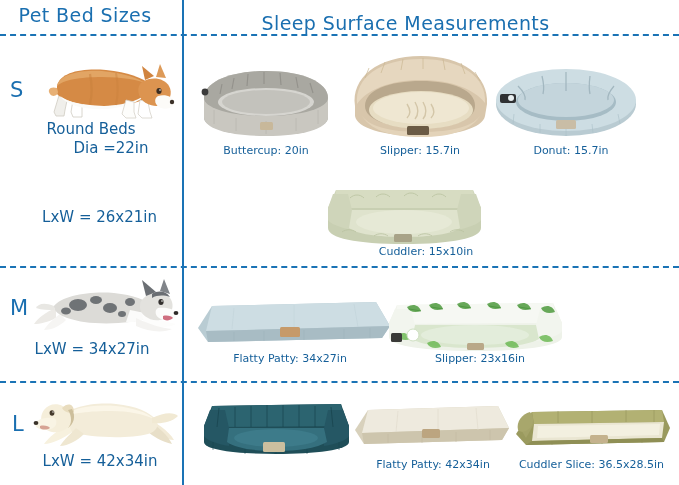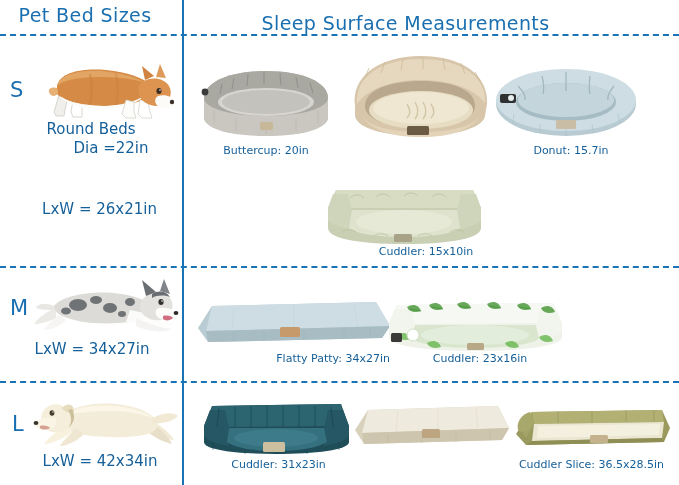--- a/index.html
+++ b/index.html
@@ -117,21 +117,21 @@
 
       <path d="M27 28 C20 26 17 30 20 34 C23 38 28 35 28 32 Z" fill="#e7b075"></path>
 
       <path d="M60 14 C62 24 62 36 60 44" stroke="#c87f3c" stroke-width="2.2" fill="none" opacity=".5"></path>
       <path d="M86 13 C88 23 88 36 86 45" stroke="#c87f3c" stroke-width="2" fill="none" opacity=".4"></path>
     </svg>
   </div>
 
   <div class="dimtext" style="left:0; top:120px; width:182px;">Round Beds</div>
   <div class="dimtext" style="left:0; top:139px; width:182px;padding-left:20px;">Dia =22in</div>
-  <div class="dimtext" style="left:0; top:200px; width:199px;">LxW = 26x21in</div>
+  <div class="dimtext" style="left:0; top:208px; width:199px;">LxW = 26x21in</div>
 
   <div class="fig" style="left:196px; top:58px;">
     <svg width="140" height="80" viewBox="0 0 140 80">
       <ellipse cx="70" cy="60" rx="62" ry="17" fill="#b9b7b0"></ellipse>
       <path d="M8 40 C8 24 34 13 70 13 C106 13 132 24 132 40 L132 59
                C132 71 106 78 70 78 C34 78 8 71 8 59 Z" fill="#c9c7c0"></path>
       <path d="M8 40 C8 24 34 13 70 13 C106 13 132 24 132 40
                C132 50 106 58 70 58 C34 58 8 50 8 40 Z" fill="#a9a8a1"></path>
       <ellipse cx="70" cy="44" rx="48" ry="14" fill="#d6d5d0"></ellipse>
       <ellipse cx="70" cy="44" rx="44" ry="12" fill="#c3c2bc"></ellipse>
@@ -189,20 +189,21 @@
           <path d="M40 12 L36 23"></path>
           <path d="M58 9 L56 20"></path>
         <path d="M78 8 L78 19"></path>
           <path d="M98 9 L100 20"></path>
           <path d="M116 13 L120 24"></path>
         <path d="M130 22 L135 31"></path>
       </g>
       <rect x="62" y="76" width="22" height="9" rx="1.5" fill="#6b5b45"></rect>
     </svg>
   </div>
+  <div class="bedlabel" style="left:340px; top:144px; width:160px;">Slipper: 15.7in</div>
 
   <div class="fig" style="left:494px; top:62px;">
     <svg width="145" height="76" viewBox="0 0 145 76">
       <ellipse cx="72" cy="42" rx="70" ry="32" fill="#b9cbd2"></ellipse>
       <ellipse cx="72" cy="38" rx="70" ry="31" fill="#cddde3"></ellipse>
       <ellipse cx="72" cy="40" rx="50" ry="19" fill="#a6bcc5"></ellipse>
       <ellipse cx="72" cy="38" rx="48" ry="17" fill="#c4d5dc"></ellipse>
 
       <g stroke="#9fb4bd" stroke-width="1.3" fill="none" opacity=".9">
         <path d="M24 24 C30 30 32 34 31 38"></path>
@@ -313,21 +314,21 @@
           <path d="M176 30 L176 40"></path>
       </g>
       <g stroke="#bed0d7" stroke-width=".8" opacity=".6">
         <path d="M40 10 L38 31"></path>
           <path d="M100 7 L100 30"></path>
           <path d="M160 6 L164 29"></path>
       </g>
       <rect x="86" y="29" width="20" height="10" rx="1.5" fill="#c69a6a"></rect>
     </svg>
   </div>
-  <div class="bedlabel" style="left:190px; top:352px; width:200px;text-align:right;">Flatty Patty: 34x27in</div>
+  <div class="bedlabel" style="left:190px; top:352px; width:200px;">Flatty Patty: 34x27in</div>
 
   <div class="fig" style="left:383px; top:291px;">
     <svg width="185" height="62" viewBox="0 0 185 62">
       <path d="M6 32 L14 14 L170 12 L179 32 L179 46 C179 55 140 60 92 60
                C44 60 6 55 6 46 Z" fill="#eef2e9"></path>
       <path d="M14 14 L170 12 L174 32 L11 33 Z" fill="#f6f8f3"></path>
       <path d="M6 32 L12 18 L28 18 L32 34 L32 50 C20 48 8 44 6 40 Z" fill="#f2f5ee"></path>
       <path d="M179 32 L173 18 L157 18 L153 34 L153 50 C165 48 177 44 179 40 Z" fill="#f2f5ee"></path>
       <path d="M32 34 L153 34 L156 48 C146 54 122 57 92 57 C62 57 38 54 29 48 Z" fill="#d9e6cd"></path>
       <ellipse cx="92" cy="44" rx="54" ry="10" fill="#e3eddb"></ellipse>
@@ -351,21 +352,21 @@
           <path d="M48 16 L60 18"></path>
           <path d="M76 15 L88 17"></path>
         <path d="M106 15 L118 17"></path>
           <path d="M136 16 L148 18"></path>
       </g>
       <circle cx="30" cy="44" r="6" fill="#ffffff" stroke="#cfe0c2" stroke-width="1"></circle>
       <rect x="8" y="42" width="11" height="9" rx="1.5" fill="#3a3a38"></rect>
       <rect x="84" y="52" width="17" height="7" rx="1.5" fill="#b9a888"></rect>
     </svg>
   </div>
-  <div class="bedlabel" style="left:390px; top:352px; width:180px;">Cuddler: 23x16in</div>
+  <div class="bedlabel" style="left:390px; top:352px; width:180px;">Slipper: 23x16in</div>
 
   <div class="sizeletter" style="left:12px; top:412px;">L</div>
 
   <div class="fig" style="left:32px; top:392px;">
     <svg width="148" height="58" viewBox="0 0 148 58">
 
       <path d="M112 26 C124 30 136 38 142 48 C134 48 122 42 114 34 Z" fill="#f2ead6"></path>
       <path d="M118 30 C128 36 136 44 140 52 C130 50 120 44 114 38 Z" fill="#e8dfc8"></path>
 
       <path d="M28 28 C34 16 58 10 84 12 C104 14 118 20 124 28
@@ -419,41 +420,41 @@
       <g stroke="#17454f" stroke-width=".9" opacity=".6">
         <path d="M14 46 L14 54"></path>
           <path d="M46 53 L46 58"></path>
           <path d="M77 55 L77 58"></path>
         <path d="M108 53 L108 58"></path>
           <path d="M140 46 L140 54"></path>
       </g>
       <rect x="64" y="46" width="22" height="10" rx="1.5" fill="#cbbf9f"></rect>
     </svg>
   </div>
-  <div class="bedlabel" style="left:196px; top:458px; width:165px;">Cuddler: 31x23in</div>
 
   <div class="fig" style="left:352px; top:404px;">
     <svg width="160" height="48" viewBox="0 0 160 48">
       <path d="M16 6 L146 2 L157 24 L150 36 L12 40 L3 26 Z" fill="#d8d1bc"></path>
       <path d="M16 6 L146 2 L157 24 L10 29 Z" fill="#eeeade"></path>
       <path d="M10 29 L157 24 L150 36 L12 40 Z" fill="#cdc5ad"></path>
       <g stroke="#bdb49c" stroke-width=".8" opacity=".6">
         <path d="M36 30 L36 39"></path>
           <path d="M70 29 L70 39"></path>
           <path d="M104 28 L104 38"></path>
         <path d="M138 26 L138 36"></path>
       </g>
       <g stroke="#e0dacb" stroke-width=".8" opacity=".8">
         <path d="M46 7 L44 28"></path>
           <path d="M86 5 L86 27"></path>
           <path d="M124 4 L126 26"></path>
       </g>
       <rect x="70" y="25" width="18" height="9" rx="1.5" fill="#bca580"></rect>
     </svg>
   </div>
+  <div class="bedlabel" style="left:348px; top:458px; width:170px;">Flatty Patty: 42x34in</div>
 
   <div class="fig" style="left:512px; top:398px;">
     <svg width="162" height="56" viewBox="0 0 162 56">
 
       <path d="M8 30 L20 14 L150 12 L158 30 L152 44 L14 47 L4 36 Z" fill="#9a9a5e"></path>
 
       <path d="M20 14 L150 12 L152 24 L22 26 Z" fill="#b2b173"></path>
       <path d="M8 30 L20 14 L22 26 L14 40 Z" fill="#a4a369"></path>
       <path d="M6 32 C4 24 10 16 18 14 C22 18 22 26 18 30 C14 34 9 35 6 32 Z" fill="#a8a76c"></path>
 

